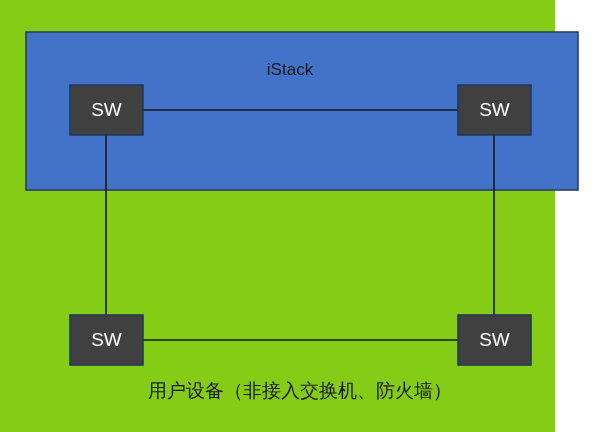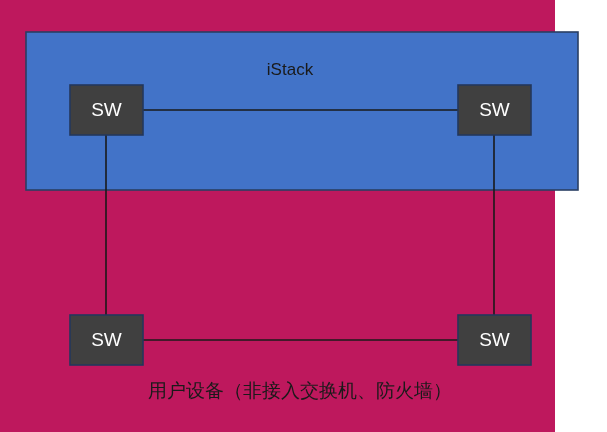--- a/index.html
+++ b/index.html
@@ -10,21 +10,21 @@
   body {
     width: 607px;
     height: 432px;
     font-family: "Liberation Sans", sans-serif;
     overflow: hidden;
   }
   #canvas {
     position: relative;
     width: 555px;
     height: 432px;
-    background: #be185d;
+    background: #84cc16;
   }
   #diagram-svg {
     position: absolute;
     left: 0;
     top: 0;
     width: 607px;
     height: 432px;
     display: block;
   }
   .zone-label {

